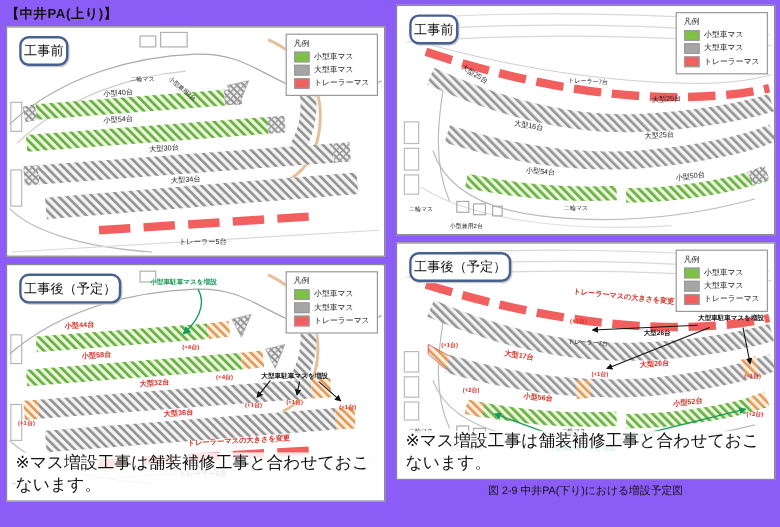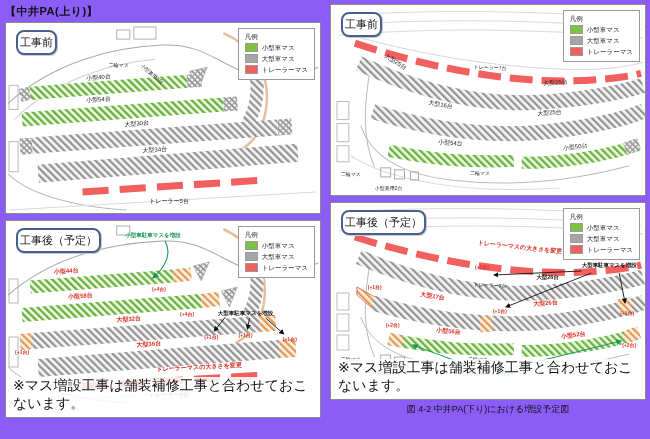--- a/index.html
+++ b/index.html
@@ -342,16 +342,16 @@
             <span>大型車マス</span>
           </div>
         <div class="lg-row">
             <span class="sw sw-r"></span>
             <span>トレーラーマス</span>
           </div>
       </div>
       <div class="note">※マス増設工事は舗装補修工事と合わせておこないます。</div>
     </div>
 
-    <div class="caption">図 4-2 中井PA(下り)における増設予定図</div>
+    <div class="caption">図 2-9 中井PA(下り)における増設予定図</div>
   </div>
 
 </div>
 
 </body></html>

